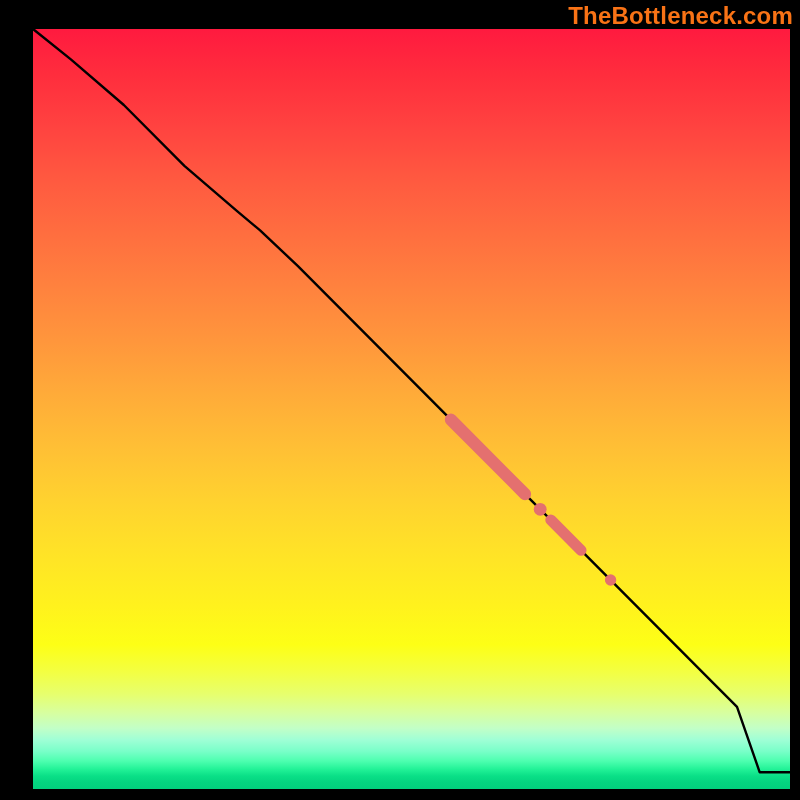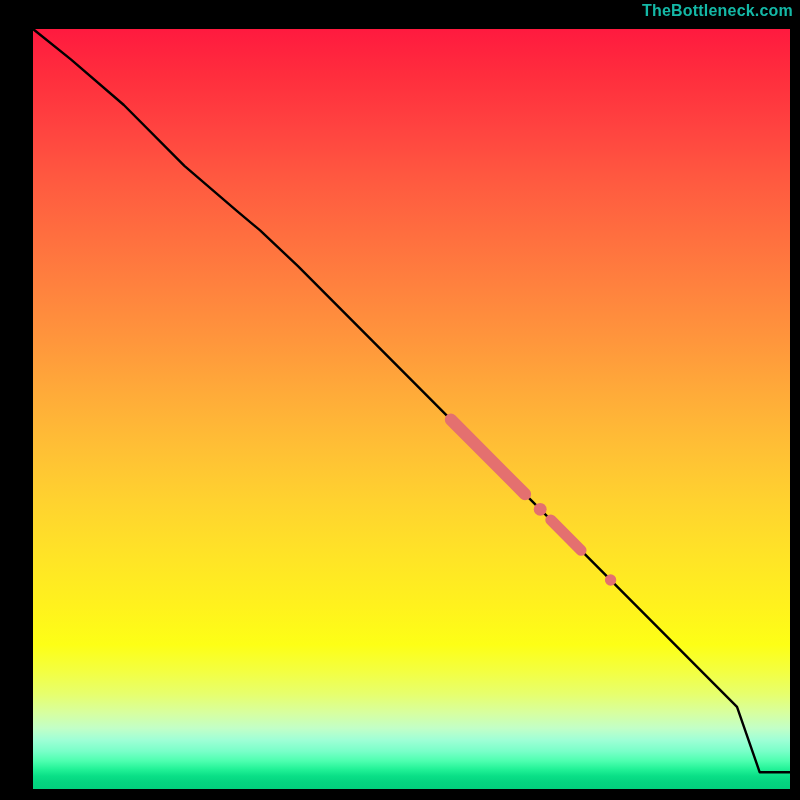--- a/index.html
+++ b/index.html
@@ -42,24 +42,24 @@
       #4effb0 96.3%,
       #22f297 97.4%,
       #0adf87 98.3%,
       #04d580 99.1%,
       #02d07d 100%
     );
   }
   .watermark {
     position: absolute;
     top: 2px;
-    font-size: 16px;
+    font-size: 24px;
     font-weight: 700;
     letter-spacing: 0.2px;
-    color: #14b8a6;
+    color: #f97316;
     white-space: nowrap;
     user-select: none;
   }
   svg.curve-layer {
     position: absolute;
     left: 0;
     top: 0;
     pointer-events: none;
   }
 </style>

